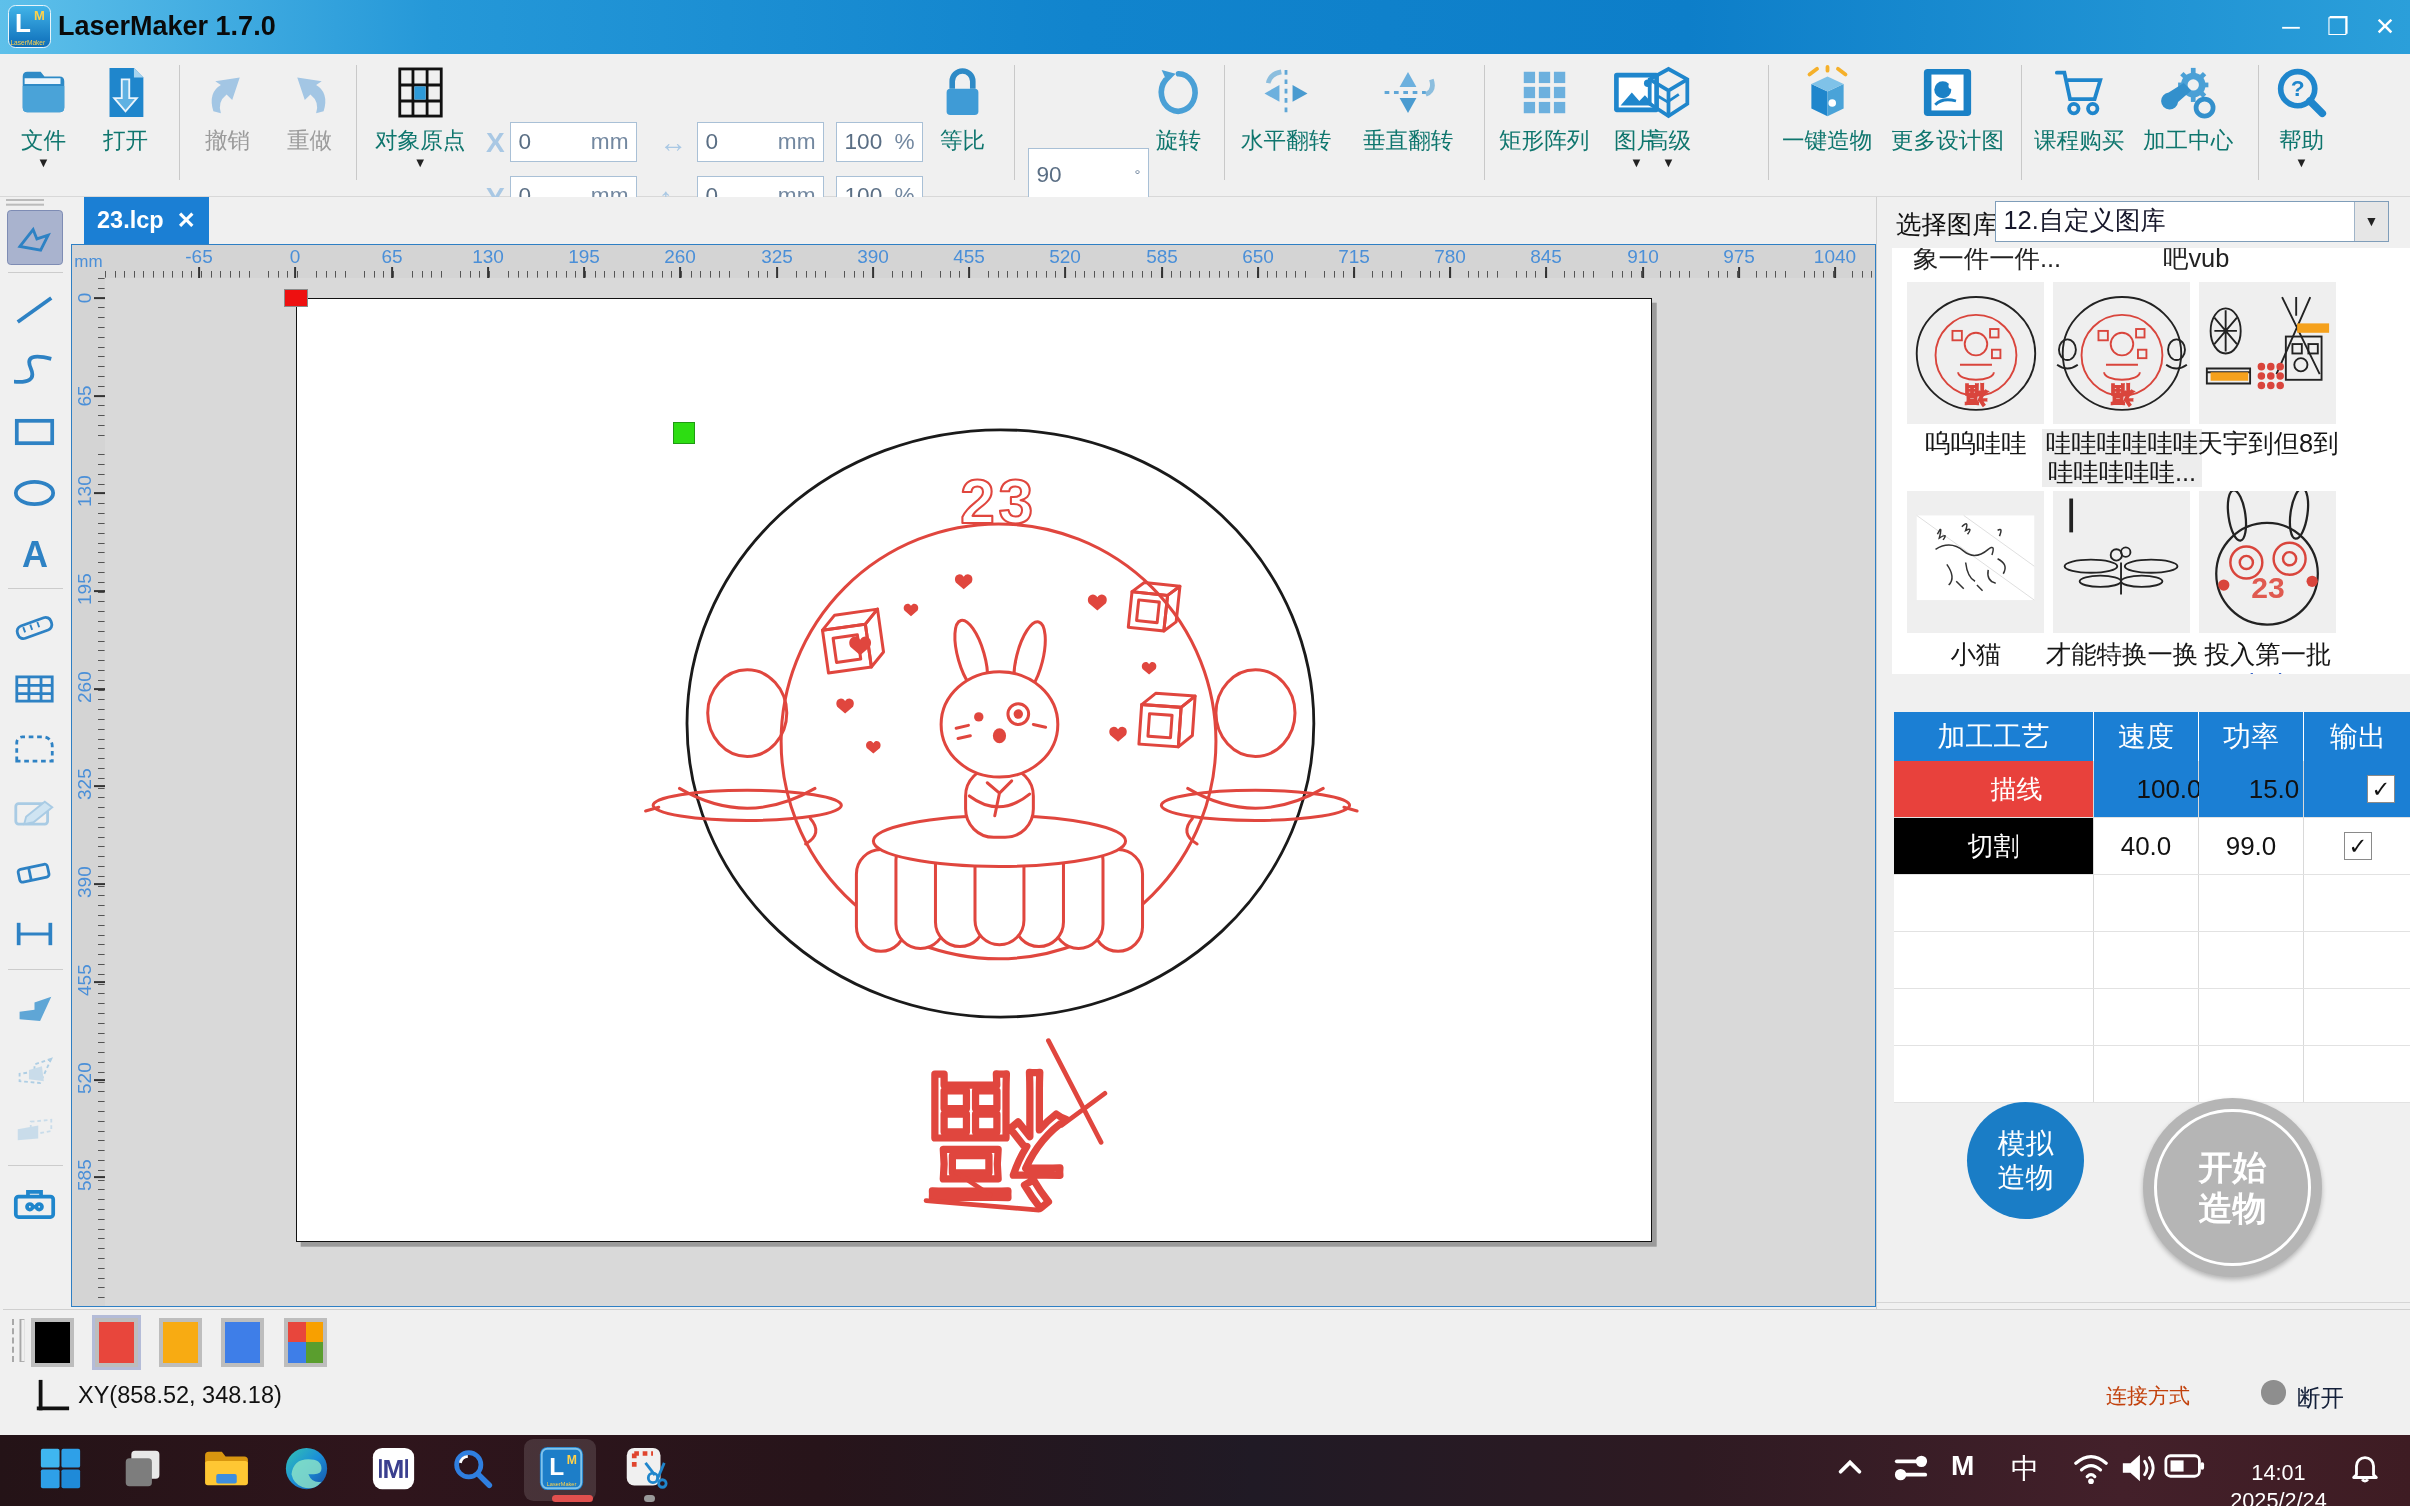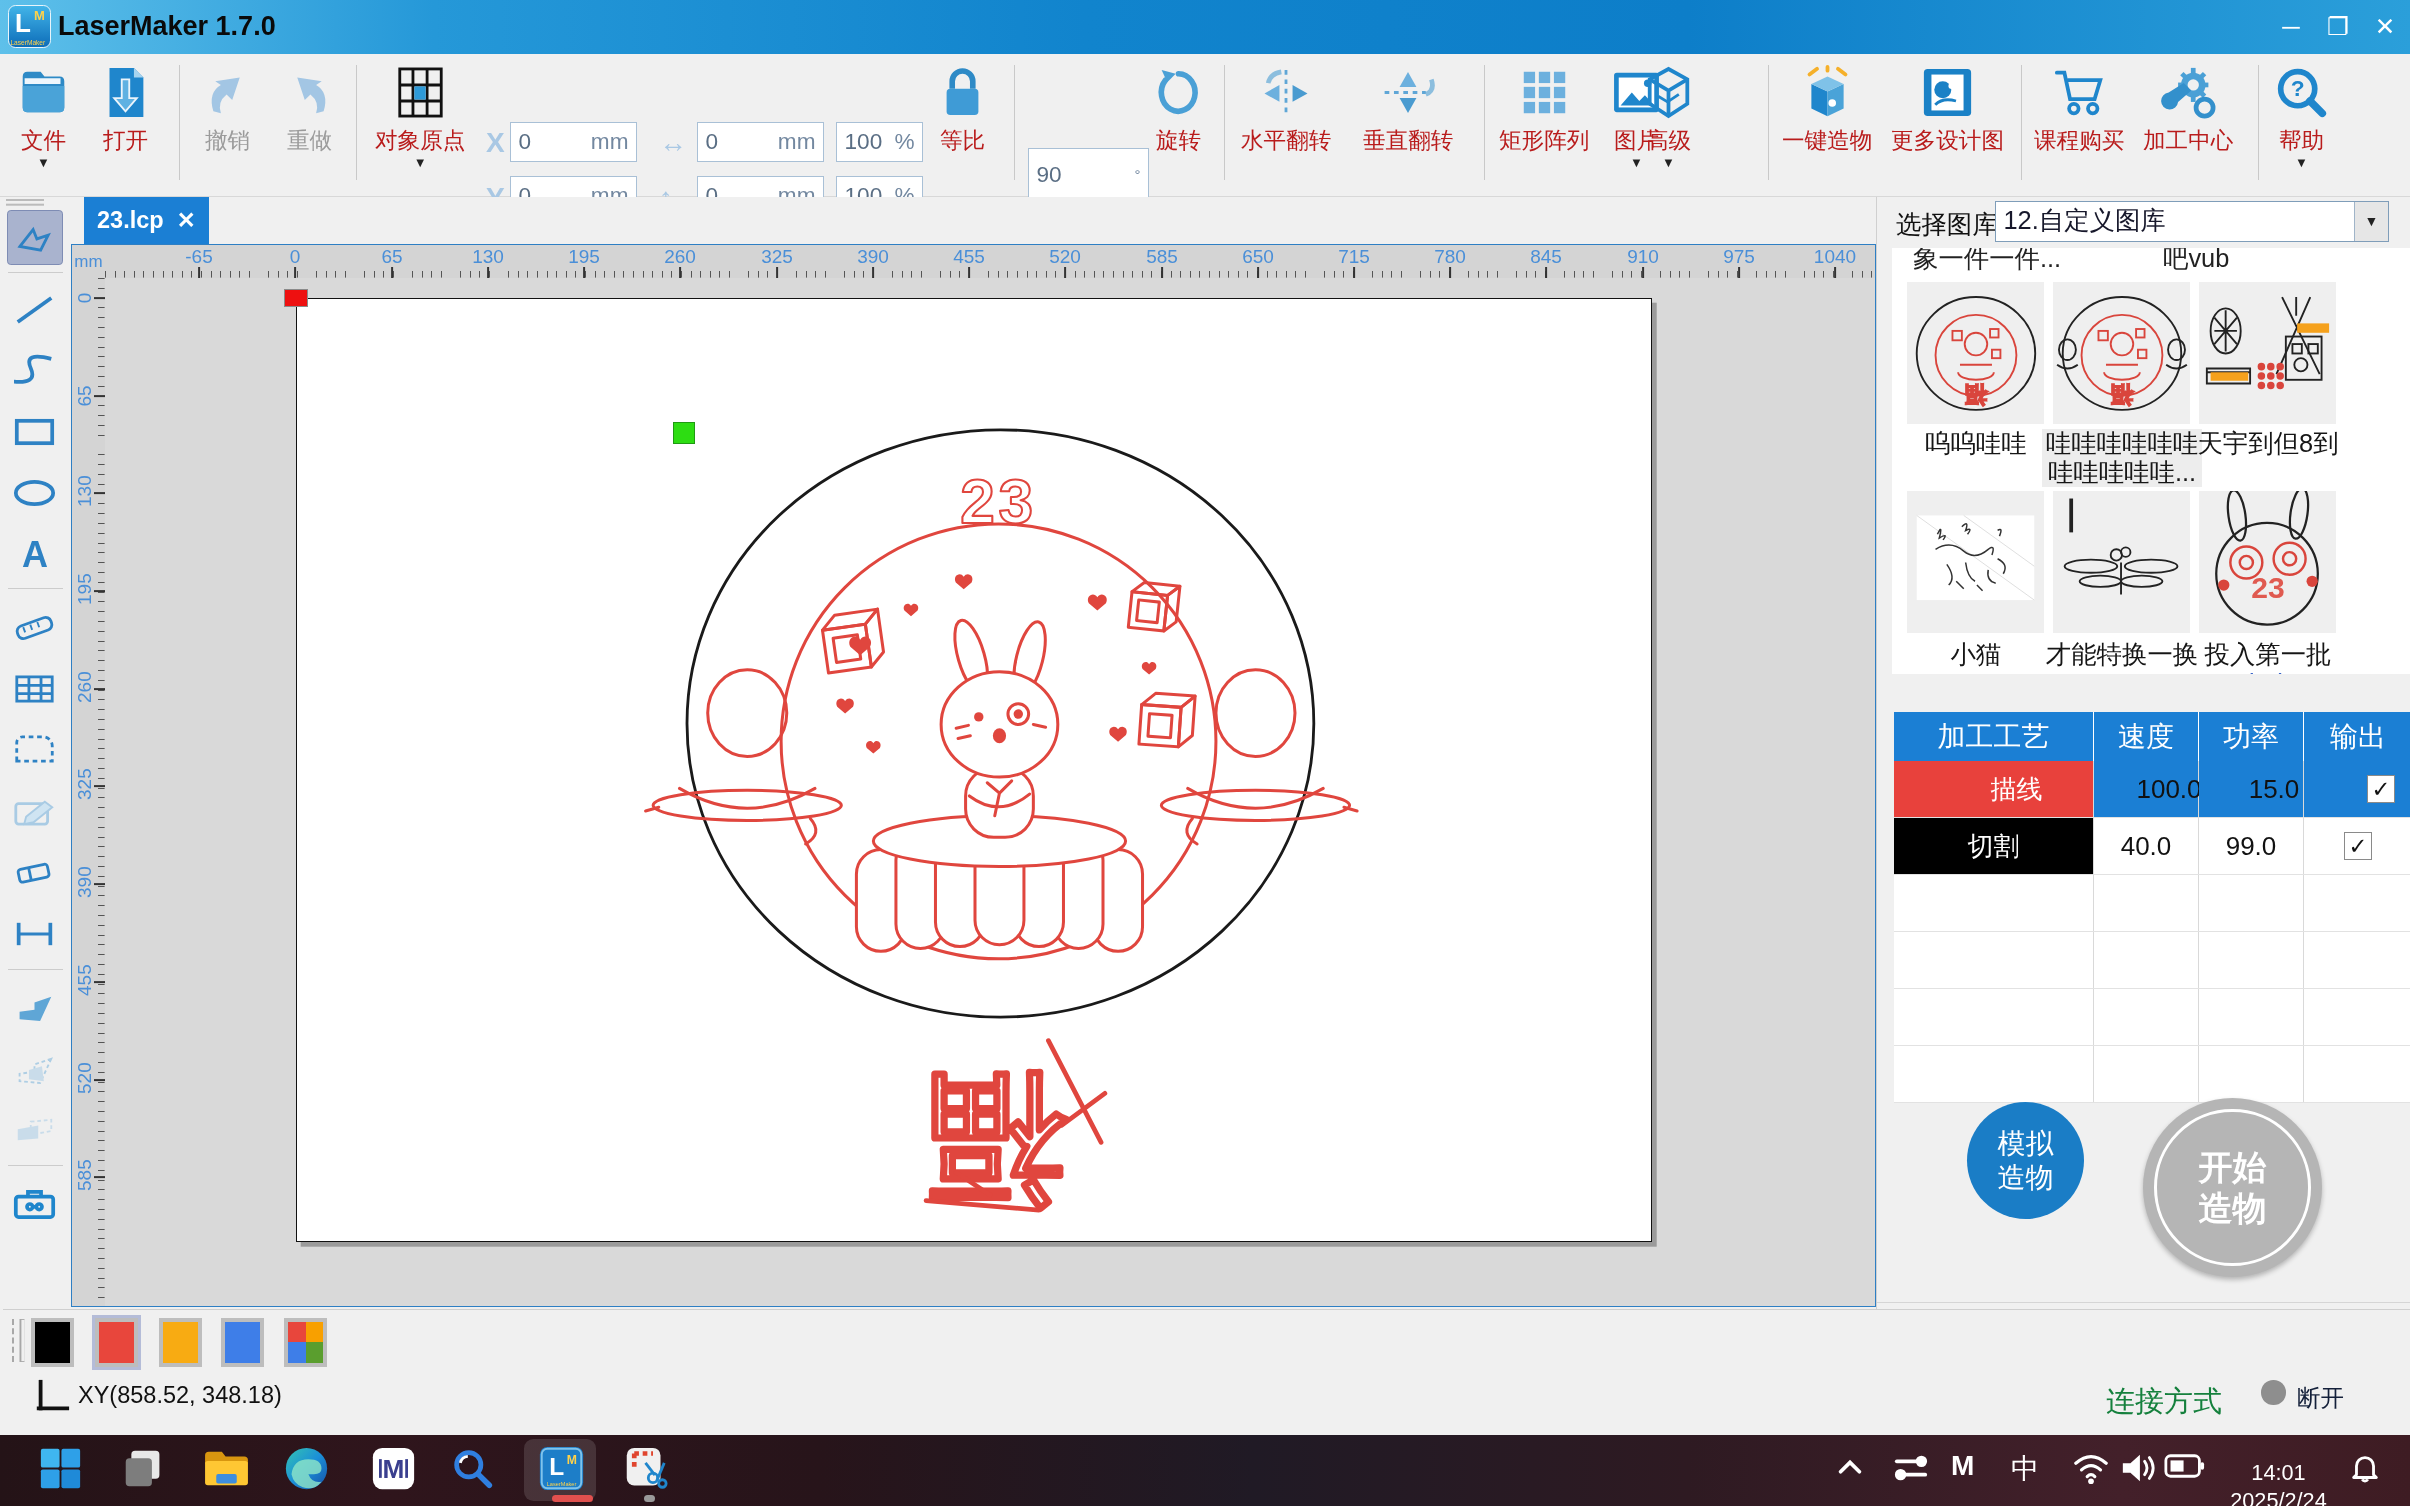--- a/index.html
+++ b/index.html
@@ -16,21 +16,21 @@
   .app-logo .M{position:absolute;right:4.7px;top:1.9px;color:#ffd24a;font-weight:bold;font-size:13px;}
   .app-logo .sub{position:absolute;left:1.9px;bottom:0.9px;color:#ffd24a;font-size:6.6px;}
   .app-title{position:absolute;left:58px;top:11.3px;font-size:27px;font-weight:bold;color:#0a0a0a;}
   .winbtn{position:absolute;top:7.5px;width:40px;height:38px;color:#fff;font-size:24.5px;text-align:center;line-height:38px;}
 
   
   .toolbar{position:absolute;left:0;top:54px;width:2411px;height:143px;background:#f0f0f0;border-bottom:0.9px solid #d8d8d8;box-sizing:border-box;}
   .tsep{position:absolute;top:11.3px;width:0.9px;height:115px;background:#c9c9c9;}
   .tbtn{position:absolute;top:9.4px;display:flex;flex-direction:column;align-items:center;}
   .ticon{height:58px;display:flex;align-items:center;justify-content:center;}
-  .tlabel{font-size:22.6px;color:#b91c1c;margin-top:3.8px;white-space:nowrap;}
+  .tlabel{font-size:22.6px;color:#0f766e;margin-top:3.8px;white-space:nowrap;}
   .tlabel.dis{color:#9b9b9b;}
   .tcaret{font-size:13px;color:#222;line-height:9.4px;margin-top:1.9px;}
   .tin{position:absolute;height:40px;background:#fff;border:0.9px solid #a9c0d6;box-sizing:border-box;display:flex;align-items:center;justify-content:space-between;padding:0 7.5px;font-size:22.6px;color:#5a6e84;}
   .tin .u{color:#7388a0;}
   .glyph{font-size:28px;color:#a9c8e4;font-weight:bold;}
 
   
   .palette{position:absolute;left:0;top:197px;width:71px;height:1112px;background:#f0f0f0;}
   .pgrip{position:absolute;left:5.6px;top:1.9px;width:38px;height:1.9px;background:#bbb;box-shadow:0 4.7px 0 #bbb;}
   .pitem{position:absolute;left:6.6px;width:56px;height:55px;display:flex;align-items:center;justify-content:center;}
@@ -93,21 +93,21 @@
   .btn-start .ring{position:absolute;left:11.3px;top:11.3px;right:11.3px;bottom:11.3px;border:3.8px solid #fff;border-radius:50%;}
   .rdivider{position:absolute;left:0;right:0;top:1105px;height:0.9px;background:#d5d5d5;}
 
   
   .statusbar{position:absolute;left:3px;top:1309px;width:2411px;height:127px;background:#f0f0f0;border-top:0.9px solid #cfcfcf;box-sizing:border-box;}
   .sgrip{position:absolute;left:9.4px;top:9.4px;width:2.8px;height:43px;border-left:2.8px dashed #a8a8a8;box-shadow:8.5px 0 0 -0.9px #f0f0f0, 7.5px 0 0 #a8a8a8;}
   .swatch{position:absolute;top:7.5px;width:43px;height:49px;border:4.7px solid #bdbdbd;box-sizing:border-box;}
   .swatch.sel{outline:3.8px solid #b4bcd8;}
   .multi{display:grid;grid-template-columns:1fr 1fr;grid-template-rows:1fr 1fr;}
   .coordtxt{position:absolute;left:75px;top:72px;font-size:23.5px;color:#101010;}
-  .conn-label{position:absolute;left:2103px;top:72px;font-size:29px;color:#15803d;}
+  .conn-label{position:absolute;left:2103px;top:72px;font-size:21px;color:#c2410c;}
   .conn-dot{position:absolute;left:2258px;top:70px;width:24.5px;height:24.5px;border-radius:50%;background:#8e8e8e;}
   .conn-state{position:absolute;left:2294px;top:72px;font-size:23.5px;color:#14203a;}
 
   
   .taskbar{position:absolute;left:0;top:1435px;width:2411px;height:72px;
     background:linear-gradient(90deg,#241317 0%,#2f151c 16%,#27141a 34%,#201a25 52%,#2e1a22 70%,#43202a 88%,#3e1c23 100%);}
   .tkicon{position:absolute;top:9.4px;width:49px;height:49px;display:flex;align-items:center;justify-content:center;}
   .tk-active-bg{position:absolute;left:524px;top:3.8px;width:72px;height:62px;background:rgba(255,255,255,.13);border-radius:9.4px;}
   .tk-pill{position:absolute;left:552px;top:60px;width:41px;height:6.6px;border-radius:3.8px;background:#e0504e;}
   .tk-dot{position:absolute;left:644px;top:60px;width:11.3px;height:6.6px;border-radius:3.8px;background:#9a9a9a;}

